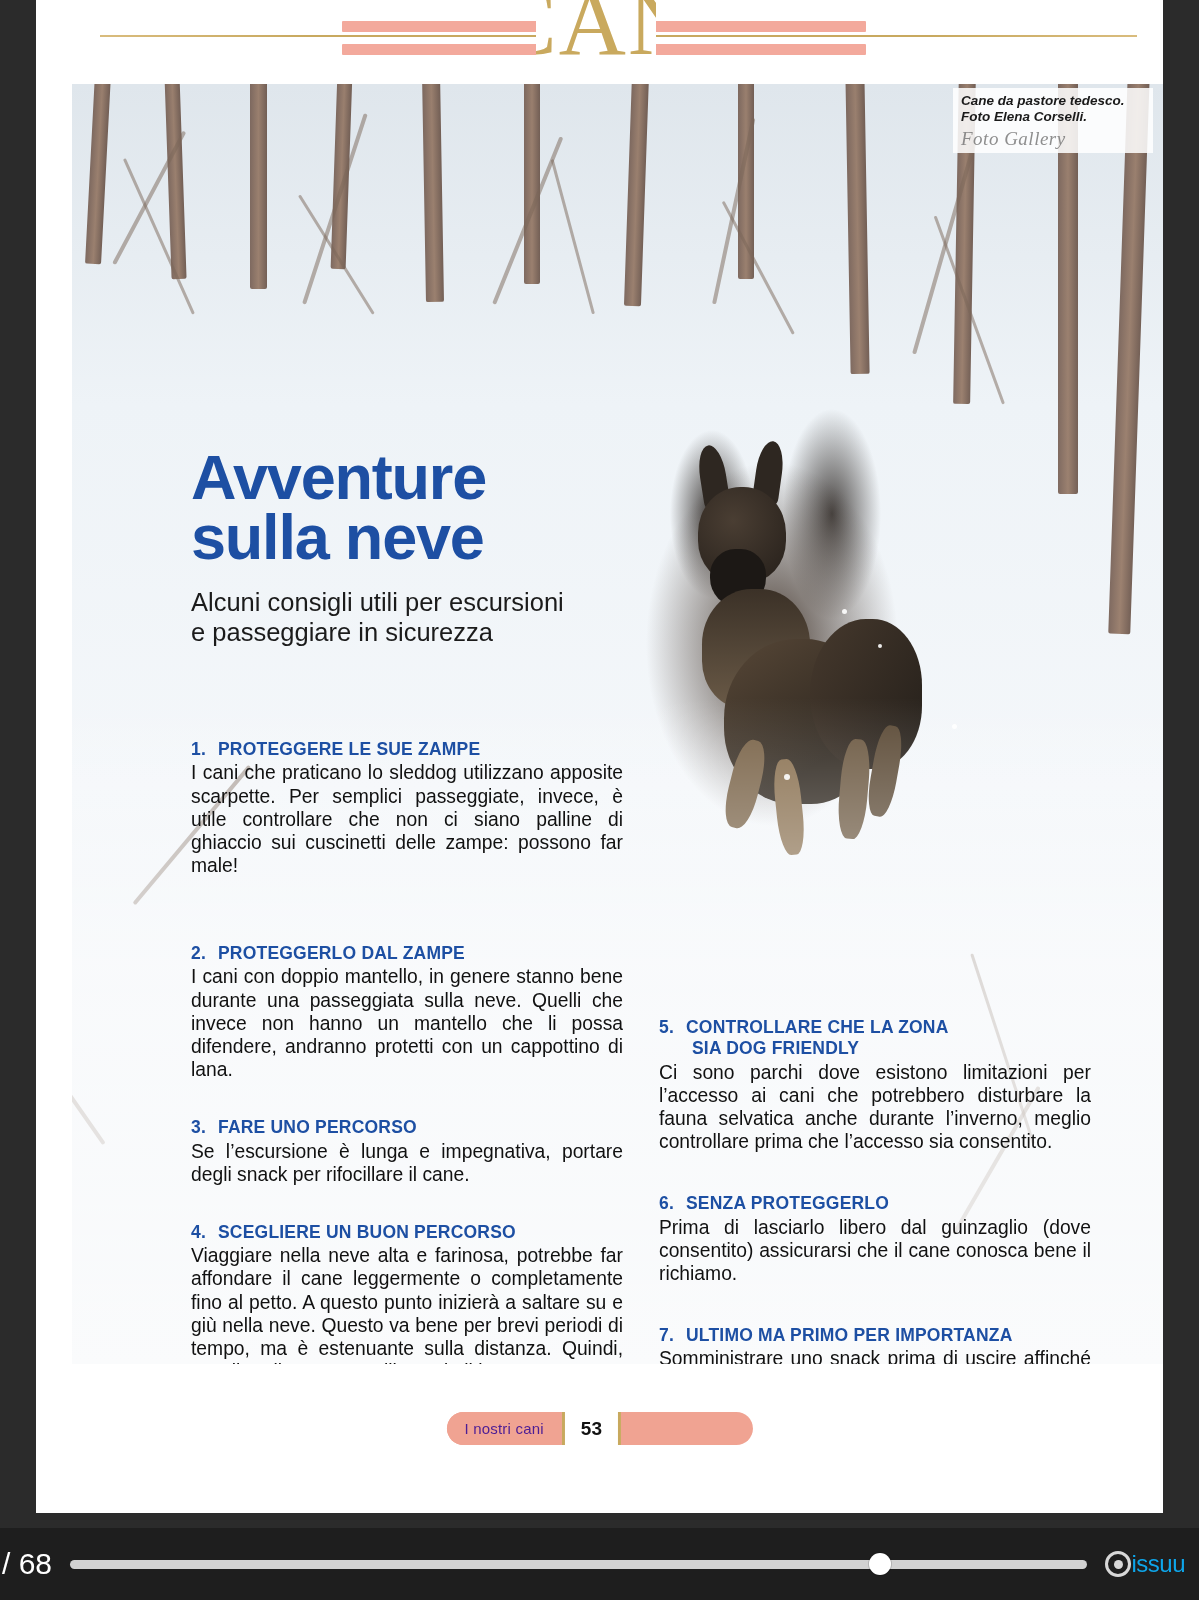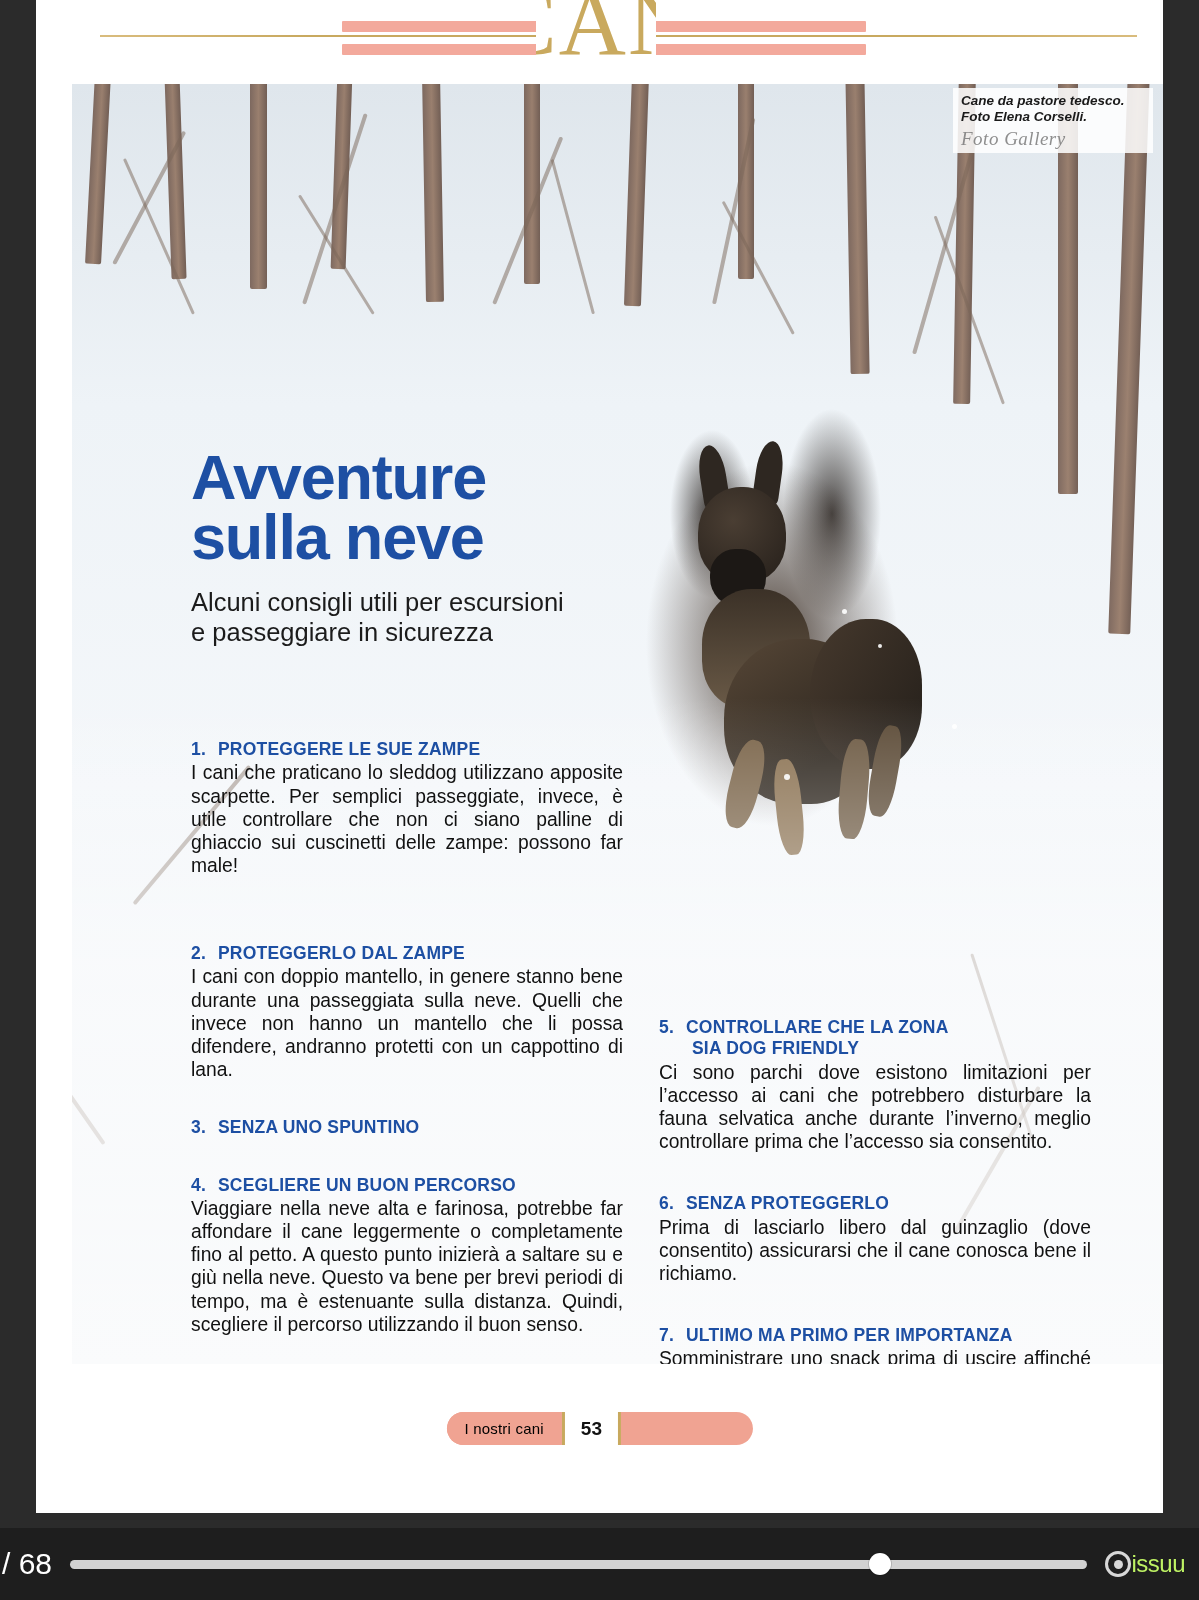--- a/index.html
+++ b/index.html
@@ -112,41 +112,41 @@
   }
 
   
   #footer-pill {
     position:absolute; left: 50%; transform: translateX(-50%); top: 1412px;
     display:flex; align-items:stretch; height: 33px;
     border-radius: 17px; overflow:hidden; background:#f0a392;
     font-size: 15px;
   }
   .pill-seg { display:flex; align-items:center; justify-content:center; padding: 0 18px; color:#6d6d6d; letter-spacing:.2px; }
-  .pill-left { background:#f0a392; color:#000000; }
+  .pill-left { background:#f0a392; color:#4c1d95; }
   .pill-right { background:#ffffff; color:#6b6b6b; font-size: 14px; margin-top: 48px; }
   .pill-mid {
     background:#ffffff; color:#111; font-weight:800; font-size:19px;
     padding: 0 16px; border-left:3px solid #c8a95e; border-right:3px solid #c8a95e;
   }
 
   
   #toolbar {
     position:absolute; left:0; bottom:0; width:1199px; height:72px;
     background:#1e1e1e; display:flex; align-items:center; gap:18px;
     padding: 0 14px;
   }
   #pagecount { color:#fff; font-size: 30px; font-weight:400; white-space:nowrap; margin-left:-12px; }
   #slider-wrap { position:relative; flex: 1 1 auto; height: 10px; display:flex; align-items:center; }
   #slider-track { position:absolute; left:0; right:0; height: 9px; border-radius: 5px; background:#d2d2d2; }
   #slider-knob {
     position:absolute; left: 78.5%; width: 22px; height:22px; border-radius:50%;
     background:#fff; box-shadow: 0 0 0 1px rgba(0,0,0,.15);
   }
-  #brand { display:flex; align-items:center; color:#bef264; }
+  #brand { display:flex; align-items:center; color:#0ea5e9; }
   #brand .mark {
     width: 26px; height:26px; border-radius:50%; border:3px solid #d8d8d8;
     display:flex; align-items:center; justify-content:center;
   }
   #brand .mark i { width: 9px; height:9px; border-radius:50%; background:#d8d8d8; display:block; }
   #brand .name { font-size: 24px; letter-spacing:-.5px; }
   #topgap { position:absolute; left:0; top:1513px; width:1199px; height:15px; background:#2b2b2b; }
 </style>
 </head>
 <body>
@@ -264,22 +264,23 @@
               <span class="tip-title">PROTEGGERLO DAL ZAMPE</span>
             </div>
             <div class="tip-body">I cani con doppio mantello, in genere stanno bene durante una passeggiata sulla neve. Quelli che invece non hanno un mantello che li possa difendere, andranno protetti con un cappottino di lana.</div>
           </div>
 
           <div style="height:16px"></div>
 
           <div class="tip">
             <div class="tip-head">
               <span class="tip-num">3.</span>
-              <span class="tip-title">SENZA UNO SPUNTINO</span>
-            </div>
+              <span class="tip-title">FARE UNO PERCORSO</span>
+            </div>
+            <div class="tip-body">Se l’escursione è lunga e impegnativa, portare degli snack per rifocillare il cane.</div>
           </div>
 
           <div style="height:16px"></div>
 
           <div class="tip">
             <div class="tip-head">
               <span class="tip-num">4.</span>
               <span class="tip-title">SCEGLIERE UN BUON PERCORSO</span>
             </div>
             <div class="tip-body">Viaggiare nella neve alta e farinosa, potrebbe far affondare il cane leggermente o completamente fino al petto. A questo punto inizierà a saltare su e giù nella neve. Questo va bene per brevi periodi di tempo, ma è estenuante sulla distanza. Quindi, scegliere il percorso utilizzando il buon senso.</div>

